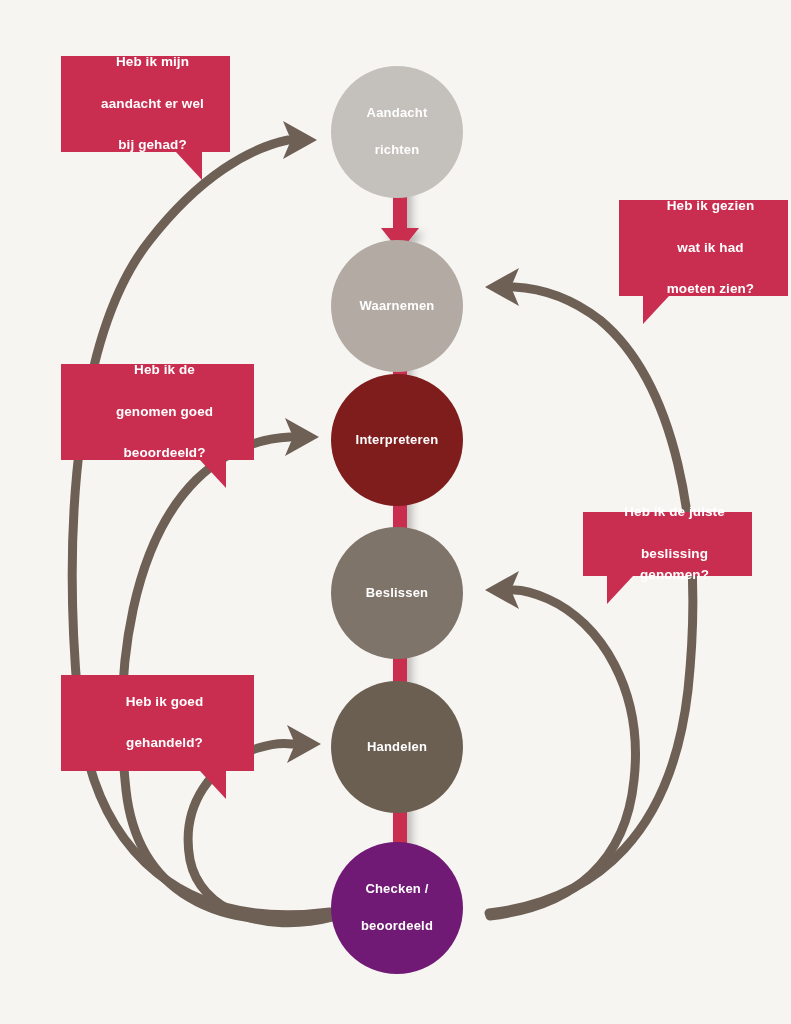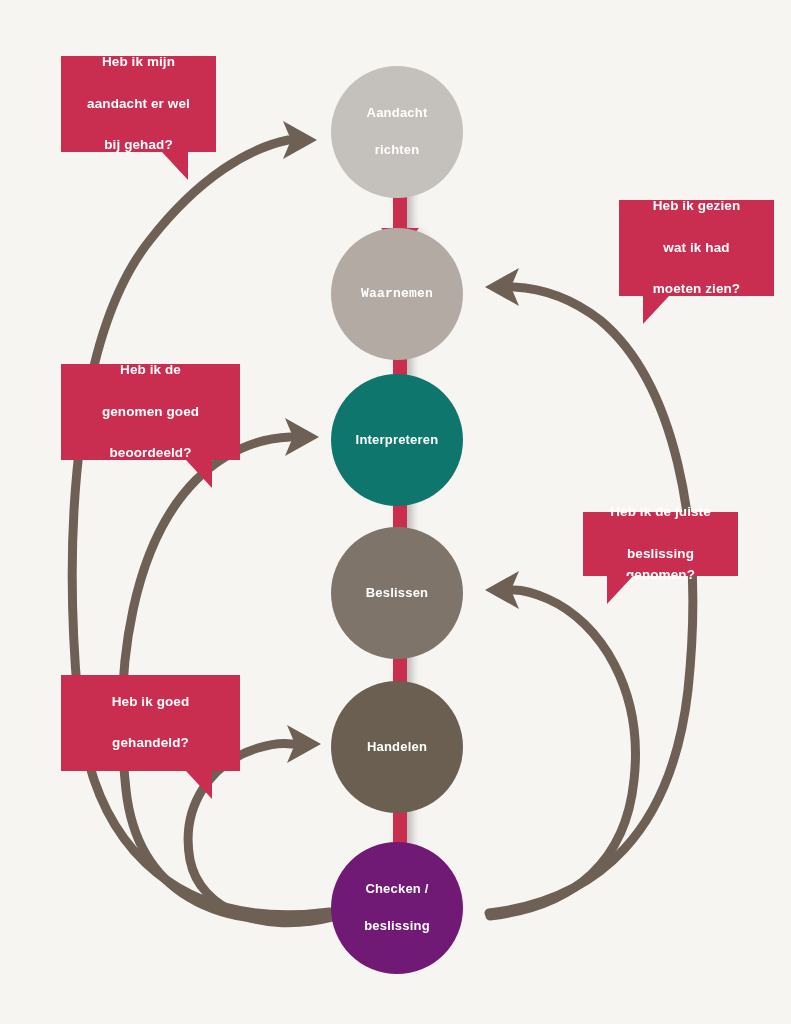--- a/index.html
+++ b/index.html
@@ -33,20 +33,21 @@
     position:absolute;
     background:#c92d4f;
     color:#ffffff;
     font-weight:bold;
     font-size:13.5px;
     line-height:1.55;
     letter-spacing:.1px;
     display:flex;align-items:center;justify-content:center;
     text-align:center;
     z-index:6;
+    padding-left:14px;
   }
   .bubble span{display:block;padding:0 10px;}
   .bubble .tail{
     position:absolute;
     width:0;height:0;
     border-style:solid;
   }
   
   .tail-dr{
     bottom:-28px;right:28px;
@@ -110,38 +111,38 @@
     </g>
     <g filter="url(#softshadow)">
       <path d="M 393 793 L 407 793 L 407 849 L 419 849 L 400 873 L 381 849 L 393 849 Z" fill="#c92d4f"></path>
     </g>
   </svg>
 
   <div class="node" style="left:331px;top:66px;width:132px;height:132px;background:#c4c0bb;">
     <span><span>Aandacht</span><br><span>richten</span></span>
   </div>
 
-  <div class="node" style="left:331px;top:228px;width:132px;height:132px;background:#b2aaa3;font-family:Liberation Mono, monospace;">
+  <div class="node" style="left:331px;top:240px;width:132px;height:132px;background:#b2aaa3;">
     <span>Waarnemen</span>
   </div>
 
-  <div class="node" style="left:331px;top:374px;width:132px;height:132px;background:#0f766e;">
+  <div class="node" style="left:331px;top:374px;width:132px;height:132px;background:#7f1d1d;">
     <span>Interpreteren</span>
   </div>
 
   <div class="node" style="left:331px;top:527px;width:132px;height:132px;background:#7f746a;">
     <span>Beslissen</span>
   </div>
 
   <div class="node" style="left:331px;top:681px;width:132px;height:132px;background:#6b5f52;">
     <span>Handelen</span>
   </div>
 
   <div class="node" style="left:331px;top:842px;width:132px;height:132px;background:#701a75;">
-    <span><span>Checken /</span><br><span>beslissing</span></span>
+    <span><span>Checken /</span><br><span>beoordeeld</span></span>
   </div>
 
   <div class="bubble" style="left:61px;top:56px;width:155px;height:96px;">
     <span>
       <span>Heb ik mijn</span><br>
       <span>aandacht er wel</span><br>
       <span>bij gehad?</span>
     </span>
     <i class="tail tail-dr"></i>
   </div>

